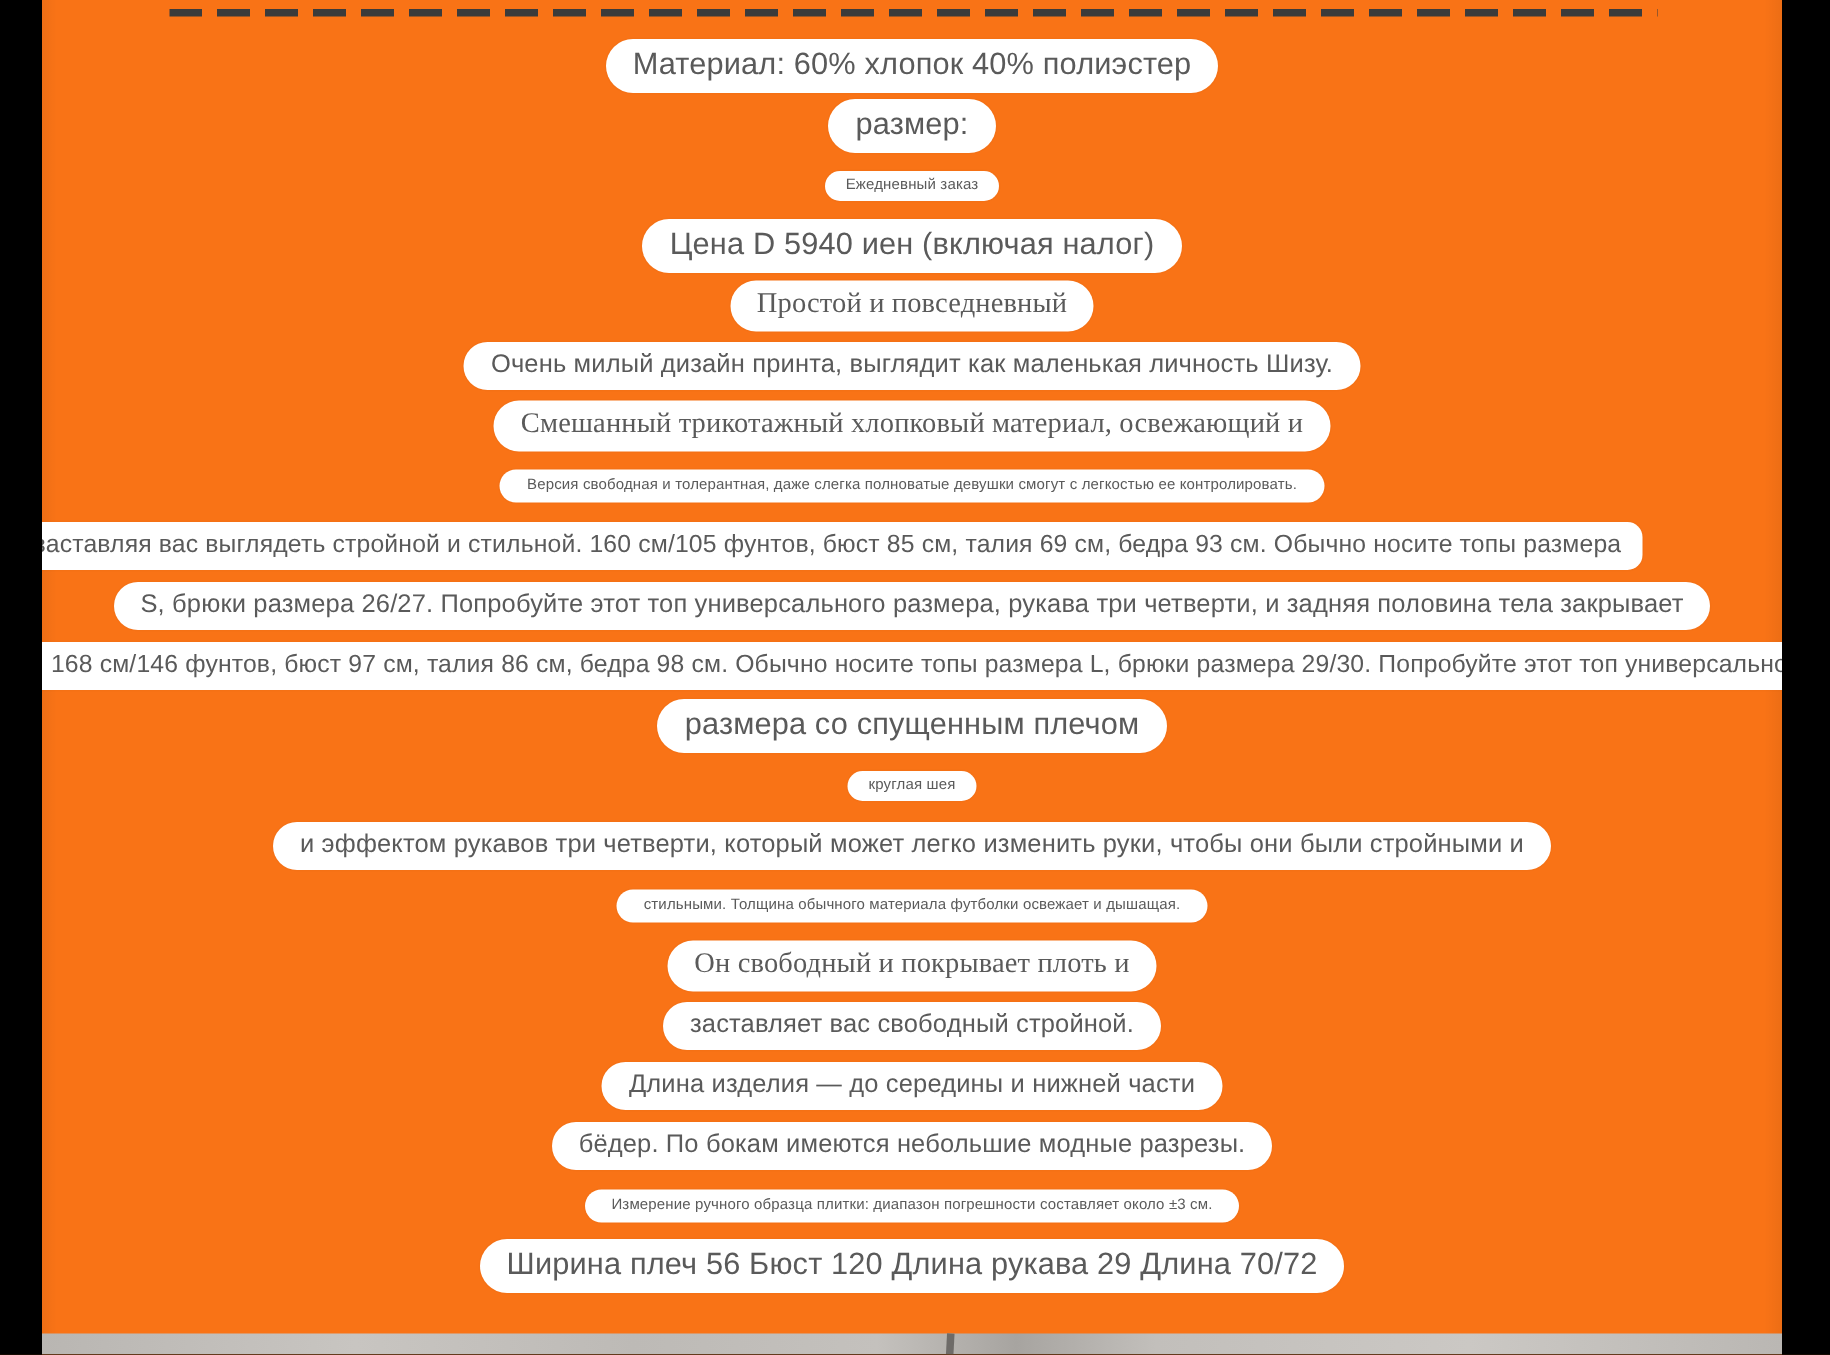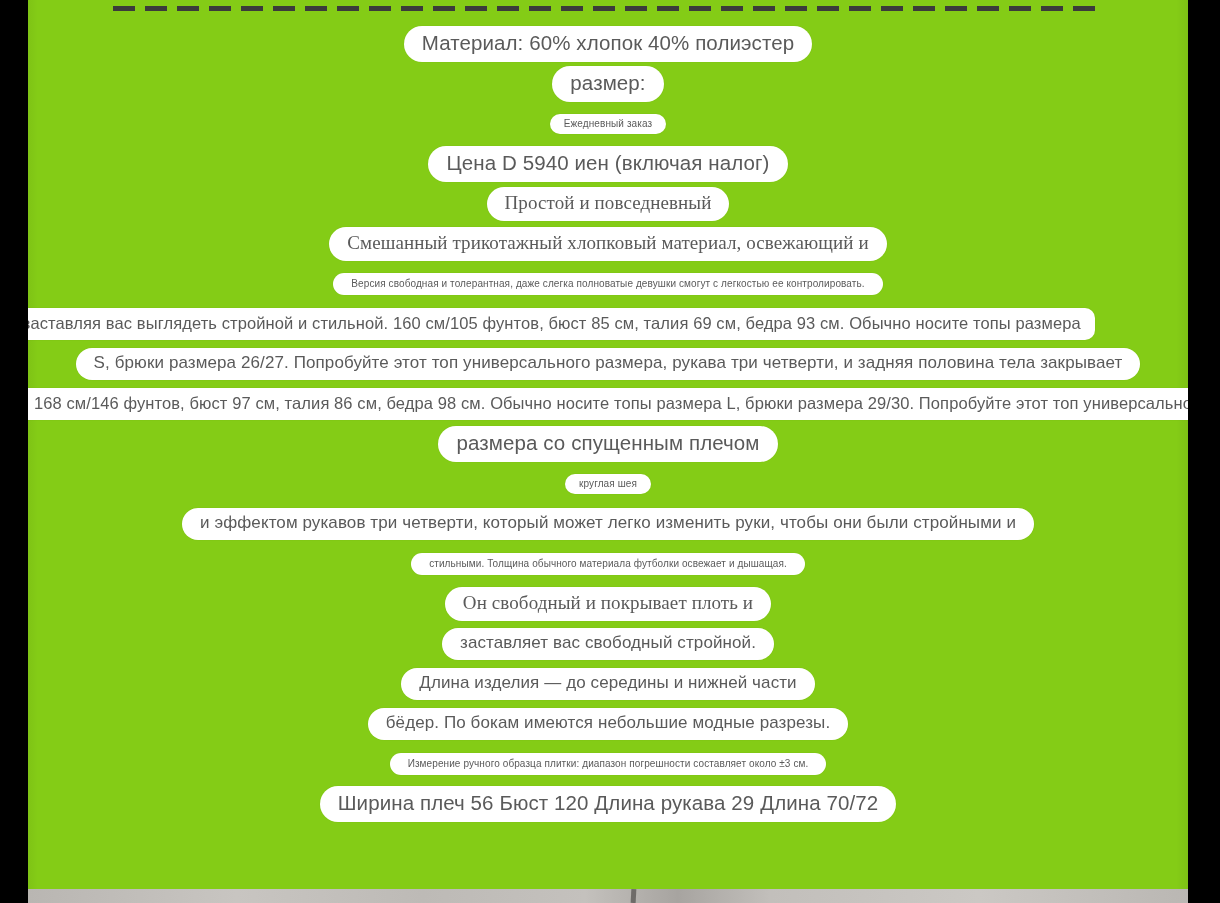--- a/index.html
+++ b/index.html
@@ -33,21 +33,21 @@
   .band.left  { left: 0;  width: 28px; }
   .band.right { right: 0; width: 32px; }
 
   
   #page {
     position: absolute;
     left: 28px;
     top: 0;
     width: 1160px;
     height: 903px;
-    background: #84cc16;
+    background: #f97316;
     overflow: hidden;
   }
 
   
   #page::before {
     content: "";
     position: absolute;
     left: 0; right: 0; top: 0; bottom: 0;
     background:
       linear-gradient(to right,
@@ -167,20 +167,23 @@
       </div>
 
       <div class="line-row">
         <span class="pill s-xl">Цена D 5940 иен (включая налог)</span>
       </div>
 
       <div class="line-row">
         <span class="pill s-lg">Простой и повседневный</span>
       </div>
 
+      <div class="line-row">
+        <span class="pill s-md">Очень милый дизайн принта, выглядит как маленькая личность Шизу.</span>
+      </div>
 
       <div class="line-row">
         <span class="pill s-lg">Смешанный трикотажный хлопковый материал, освежающий и</span>
       </div>
 
       <div class="line-row">
         <span class="pill s-sm">Версия свободная и толерантная, даже слегка полноватые девушки смогут с легкостью ее контролировать.</span>
       </div>
 
 

